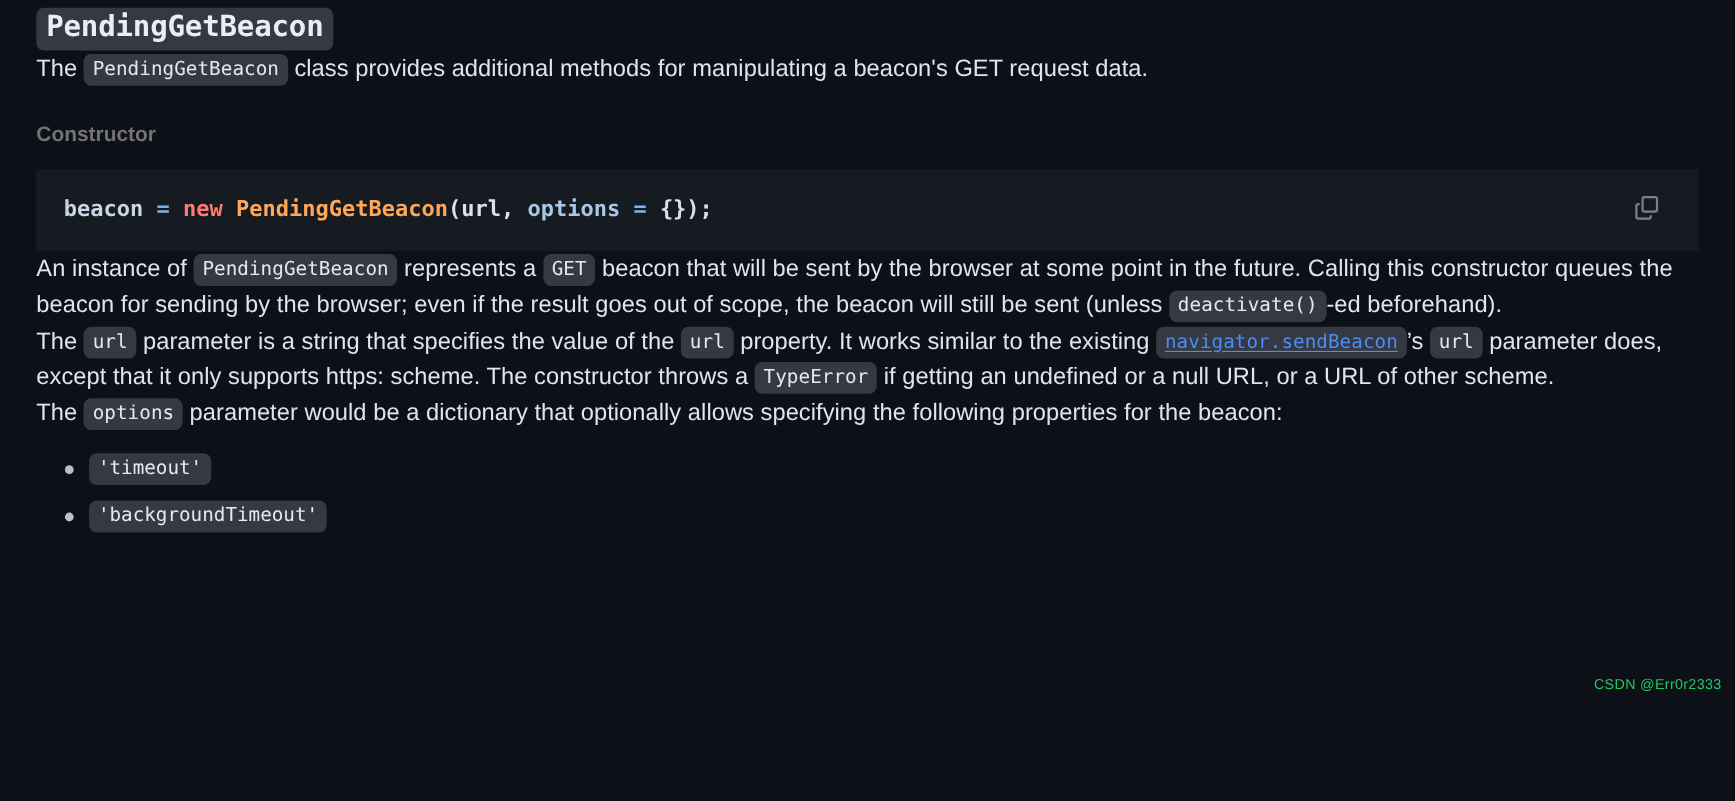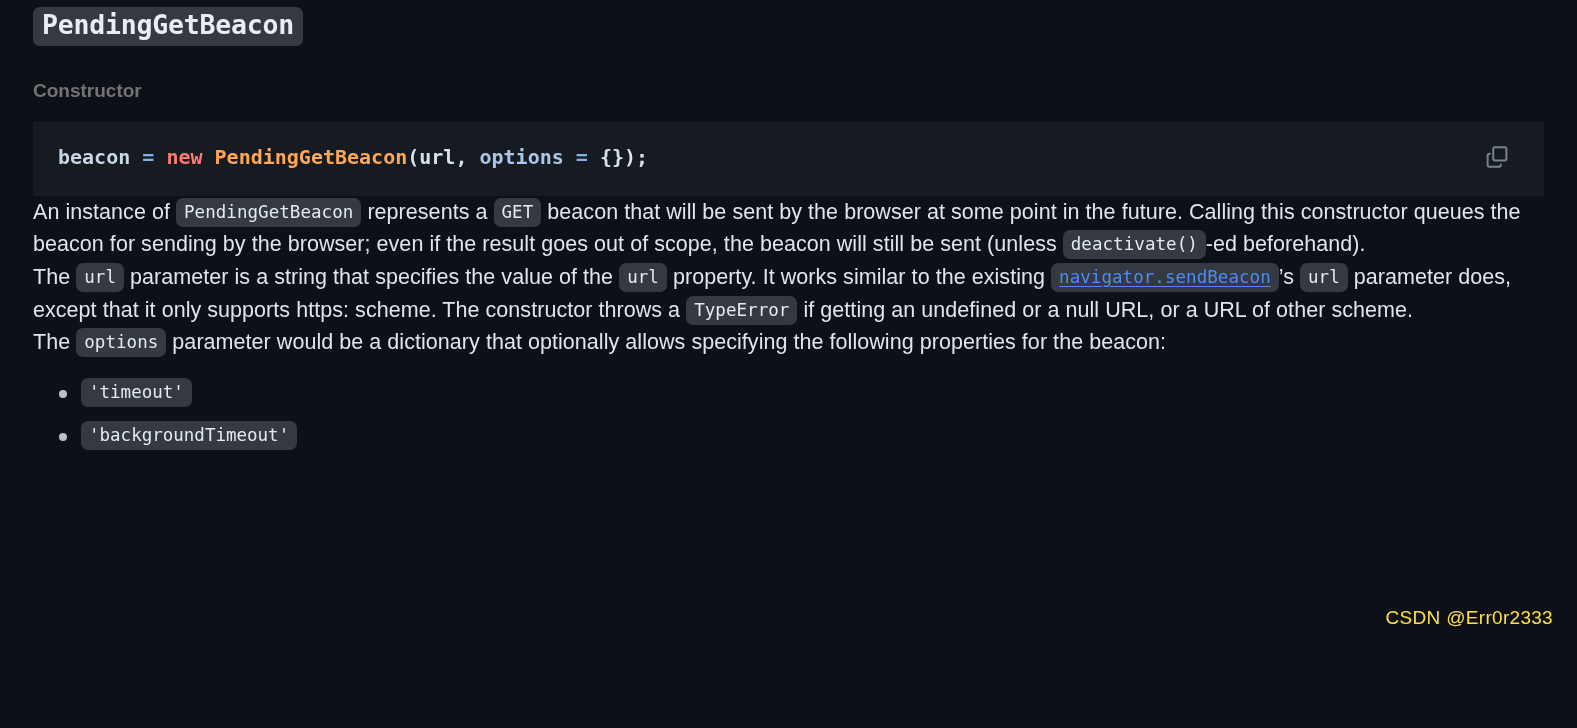--- a/index.html
+++ b/index.html
@@ -135,36 +135,37 @@
     top: 11px;
     width: 8px;
     height: 8px;
     border-radius: 50%;
     background: #b7c0cc;
   }
 
   
   .watermark {
     position: absolute;
-    right: 24px;
+    right: 12px;
     bottom: 6px;
-    font-size: 19px;
-    color: #fde047;
+    font-size: 13px;
+    color: #22c55e;
     letter-spacing: 0.3px;
   }
 </style>
 </head>
 <body>
 
 <div class="page">
 
   <div class="title-wrap">
     <span class="title-chip">PendingGetBeacon</span>
   </div>
 
+  <p class="body p-intro"><span>The </span><code class="chip">PendingGetBeacon</code><span> class provides additional methods for manipulating a beacon's GET request data.</span></p>
 
   <h2 class="section">Constructor</h2>
 
   <div class="codeblock">
     <pre><code><span class="tok-var">beacon </span><span class="tok-op">= </span><span class="tok-kw">new </span><span class="tok-cls">PendingGetBeacon</span><span class="tok-punc">(url, </span><span class="tok-param">options </span><span class="tok-op">= </span><span class="tok-punc">{});</span></code></pre>
     <div class="copy-btn">
       <svg width="30" height="30" viewBox="0 0 24 24" fill="none" xmlns="http://www.w3.org/2000/svg">
         <rect x="9" y="5" width="10.5" height="10.5" rx="1.4" stroke="#8b949e" stroke-width="1.6"></rect>
         <path d="M15 18.8V19.2a1.4 1.4 0 0 1-1.4 1.4H5.9A1.4 1.4 0 0 1 4.5 19.2v-7.7A1.4 1.4 0 0 1 5.9 10.1h.4" stroke="#8b949e" stroke-width="1.6" stroke-linecap="round"></path>
       </svg>

